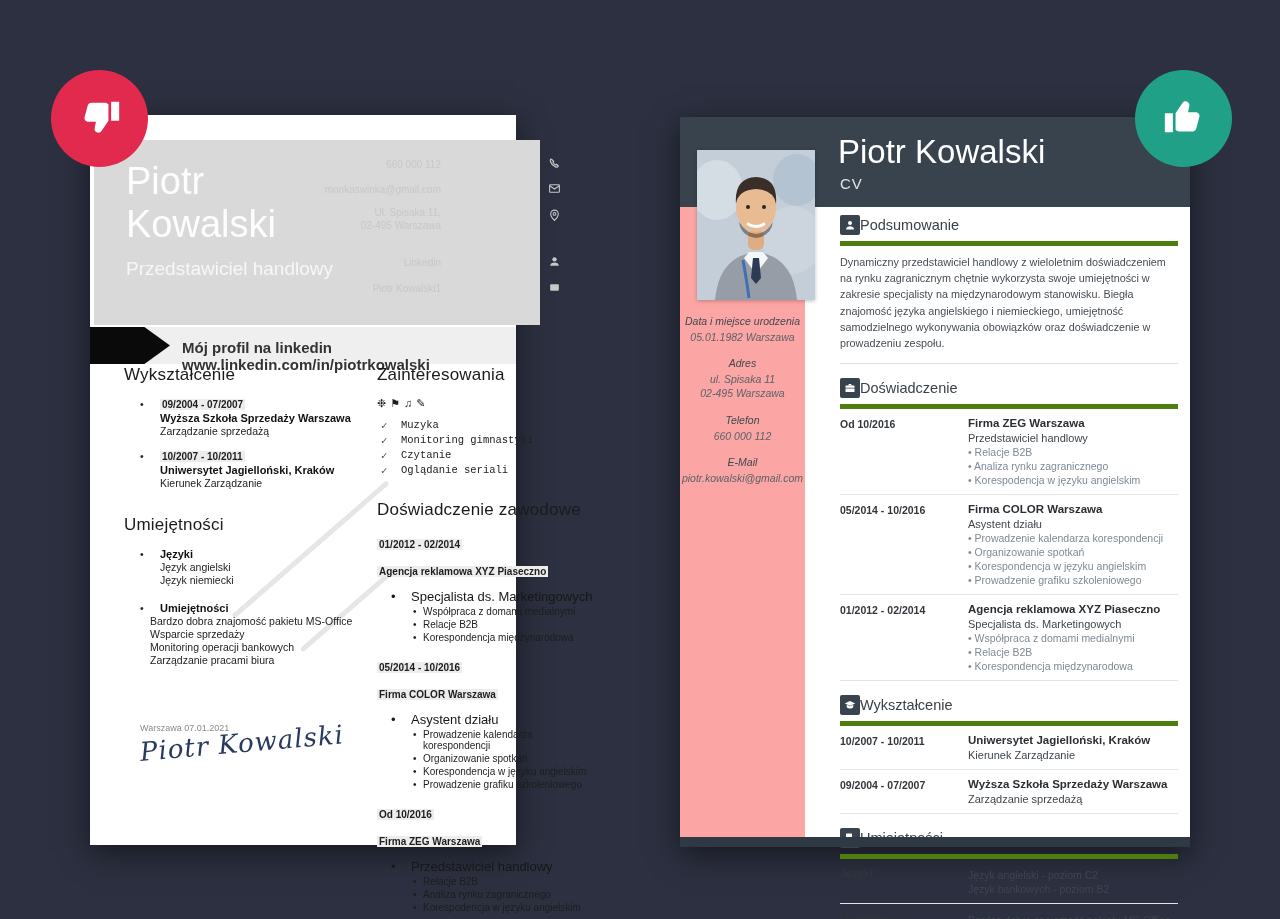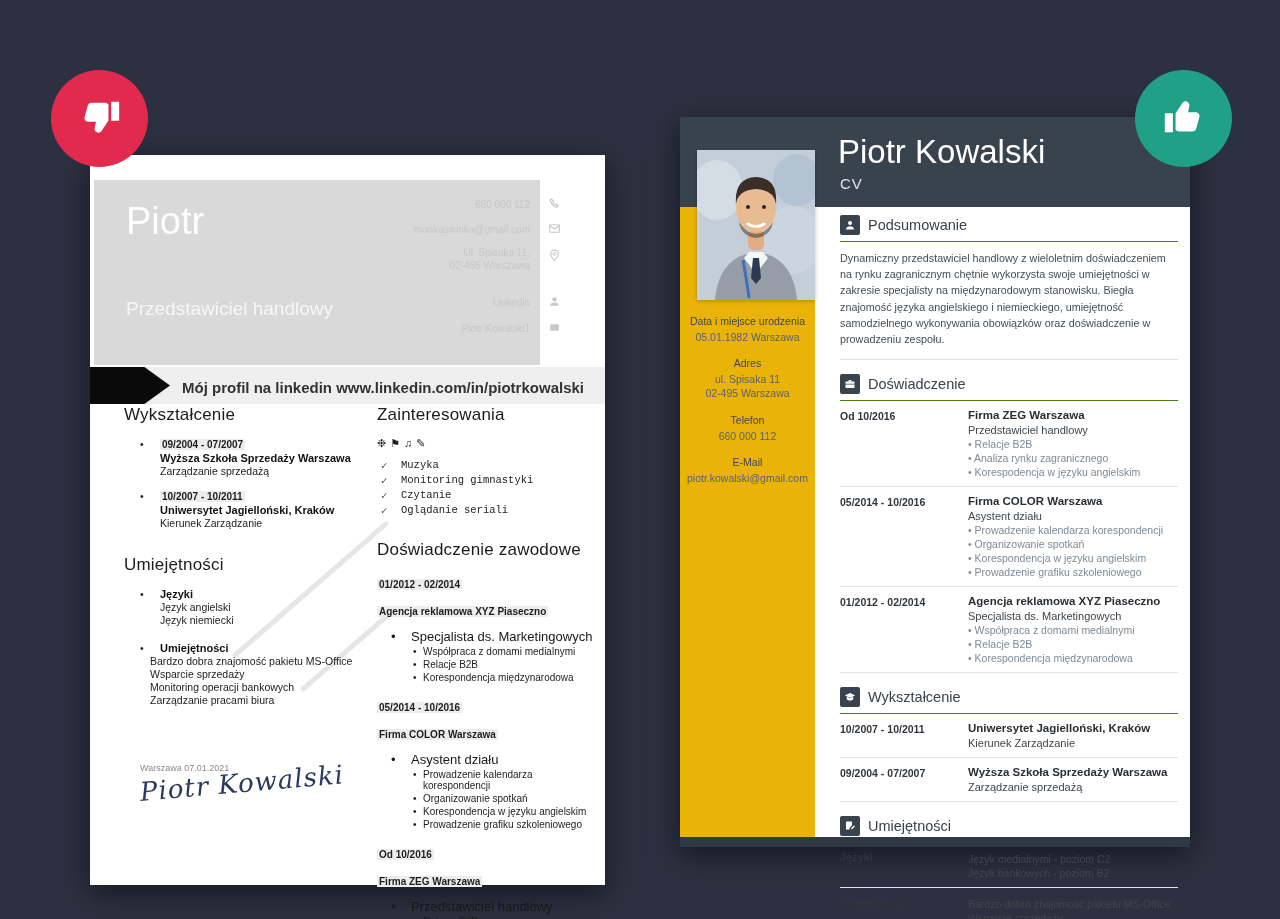--- a/index.html
+++ b/index.html
@@ -1,21 +1,21 @@
 <!DOCTYPE html>
 <html><head>
 <meta charset="utf-8">
 <style>
   html,body{margin:0;padding:0;background:#2c3040;}
   *{box-sizing:border-box;font-family:"Liberation Sans","DejaVu Sans",sans-serif;}
   .stage{position:relative;width:1280px;height:919px;background:#2c3040;overflow:hidden;}
 
   
   .page{position:absolute;background:#fff;box-shadow:0 8px 28px rgba(0,0,0,.5);}
-  .page-left{left:90px;top:115px;width:515px;height:730px;margin-top:40px;}
+  .page-left{left:90px;top:115px;width:426px;height:730px;}
   .page-right{left:680px;top:117px;width:510px;height:730px;}
 
   
   .badge{position:absolute;width:97px;height:97px;border-radius:50%;display:flex;align-items:center;justify-content:center;z-index:30;}
   .badge-bad{left:51px;top:70px;background:#e12a4e;}
   .badge-good{left:1135px;top:70px;background:#20a187;}
   .badge svg{width:46px;height:46px;}
 
   
   .l-header{position:absolute;left:4px;top:25px;width:446px;height:185px;background:#d9d9d9;}
@@ -53,26 +53,26 @@
   .wm2{left:196px;top:492px;width:125px;}
   .sig-block{position:absolute;left:50px;top:608px;}
   .sig-date{font-size:9px;color:#8a8a8a;}
   .sig-script{font-family:"DejaVu Serif",serif;font-style:italic;font-size:26px;color:#2a3a5e;
               transform:rotate(-5deg);transform-origin:left;margin-top:4px;letter-spacing:1px;}
 
   
   .r-header{position:absolute;left:0;top:0;width:100%;height:90px;background:#39434e;}
   .r-name{position:absolute;left:158px;top:16px;color:#fff;font-weight:300;font-size:33px;}
   .r-cv{position:absolute;left:160px;top:58px;color:#dfe3e6;font-size:15px;letter-spacing:1px;}
-  .r-sidebar{position:absolute;left:0;top:90px;bottom:10px;width:135px;background:#eab308;text-align:center;}
+  .r-sidebar{position:absolute;left:0;top:90px;bottom:10px;width:125px;background:#fca5a5;text-align:center;font-style:italic;}
   .r-photo{position:absolute;left:17px;top:33px;width:118px;height:150px;z-index:5;box-shadow:0 1px 4px rgba(0,0,0,.25);}
   .sb-label{font-size:10.5px;color:#3f4850;margin-top:13px;}
   .sb-value{font-size:10.5px;color:#5b6269;margin-top:3px;line-height:1.35;}
   .r-content{position:absolute;left:160px;right:12px;top:98px;}
-  .r-sec{display:flex;align-items:center;gap:8px;padding-bottom:6px;border-bottom:1px solid #4d7c0f;margin-top:14px;}
+  .r-sec{display:flex;align-items:center;padding-bottom:6px;border-bottom:5px solid #4d7c0f;margin-top:14px;}
   .r-sec:first-child{margin-top:0;}
   .r-sec-icon{width:20px;height:20px;background:#39434e;border-radius:2px;display:flex;align-items:center;justify-content:center;flex:none;}
   .r-sec-icon svg{width:12px;height:12px;}
   .r-sec-label{font-size:14.5px;color:#3a4149;}
   .r-summary{font-size:10.8px;color:#454d54;line-height:1.5;padding:8px 0 12px;border-bottom:1px solid #dedede;margin:0;}
   .r-row{display:flex;border-bottom:1px solid #e4e4e4;padding:8px 0;}
   .r-date{width:128px;flex:none;font-weight:700;font-size:10.5px;color:#32373c;padding-top:1px;}
   .r-body{flex:1;}
   .r-co{font-size:11.5px;font-weight:700;color:#2b2f33;}
   .r-role{font-size:11px;color:#3f464c;margin-top:3px;}
@@ -100,20 +100,21 @@
           <path fill="#fff" d="M2 10h4.2v10H2zM7.6 19.6V10l3.6-5.3c.5-.8 1.5-1.1 2.4-.7.9.4 1.4 1.3 1.2 2.3l-.7 3.2h4.1c.6 0 1.2.3 1.5.8.4.5.5 1.1.3 1.7l-1.6 6c-.2.9-1 1.5-1.9 1.5H9.5c-.7 0-1.4-.3-1.9-.9z"></path>
         </svg>
     </span>
   </div>
 
   <div class="page page-left">
 
     <div class="l-header">
       <div class="l-name">
         <div>Piotr</div>
+        <div>Kowalski</div>
       </div>
       <div class="l-title">Przedstawiciel handlowy</div>
     </div>
 
     <div class="lc-line" style="top:43px">660 000 112</div>
     <div class="lc-line" style="top:68px">monkaswinka@gmail.com</div>
     <div class="lc-line" style="top:91px">
       <div>Ul. Spisaka 11,</div>
       <div>02-495 Warszawa</div>
     </div>
@@ -365,21 +366,21 @@
               <path d="M5 3h10a1 1 0 0 1 1 1v7l-5 5v3H5a1 1 0 0 1-1-1V4a1 1 0 0 1 1-1z"></path>
               <path d="M14.8 16.2 20 11l2 2-5.2 5.2-2.6.6z"></path>
             </svg>
         </span>
         <span class="r-sec-label">Umiejętności</span>
       </div>
 
       <div class="r-row">
         <div class="r-label">Języki</div>
         <div class="r-body">
-          <div class="r-line">Język medialnymi - poziom C2</div>
+          <div class="r-line">Język angielski - poziom C2</div>
           <div class="r-line">Język bankowych - poziom B2</div>
         </div>
       </div>
       <div class="r-row">
         <div class="r-label">Umiejętności</div>
         <div class="r-body">
           <div class="r-line">Bardzo dobra znajomość pakietu MS-Office</div>
           <div class="r-line">Wsparcie sprzedaży</div>
 
         </div>

